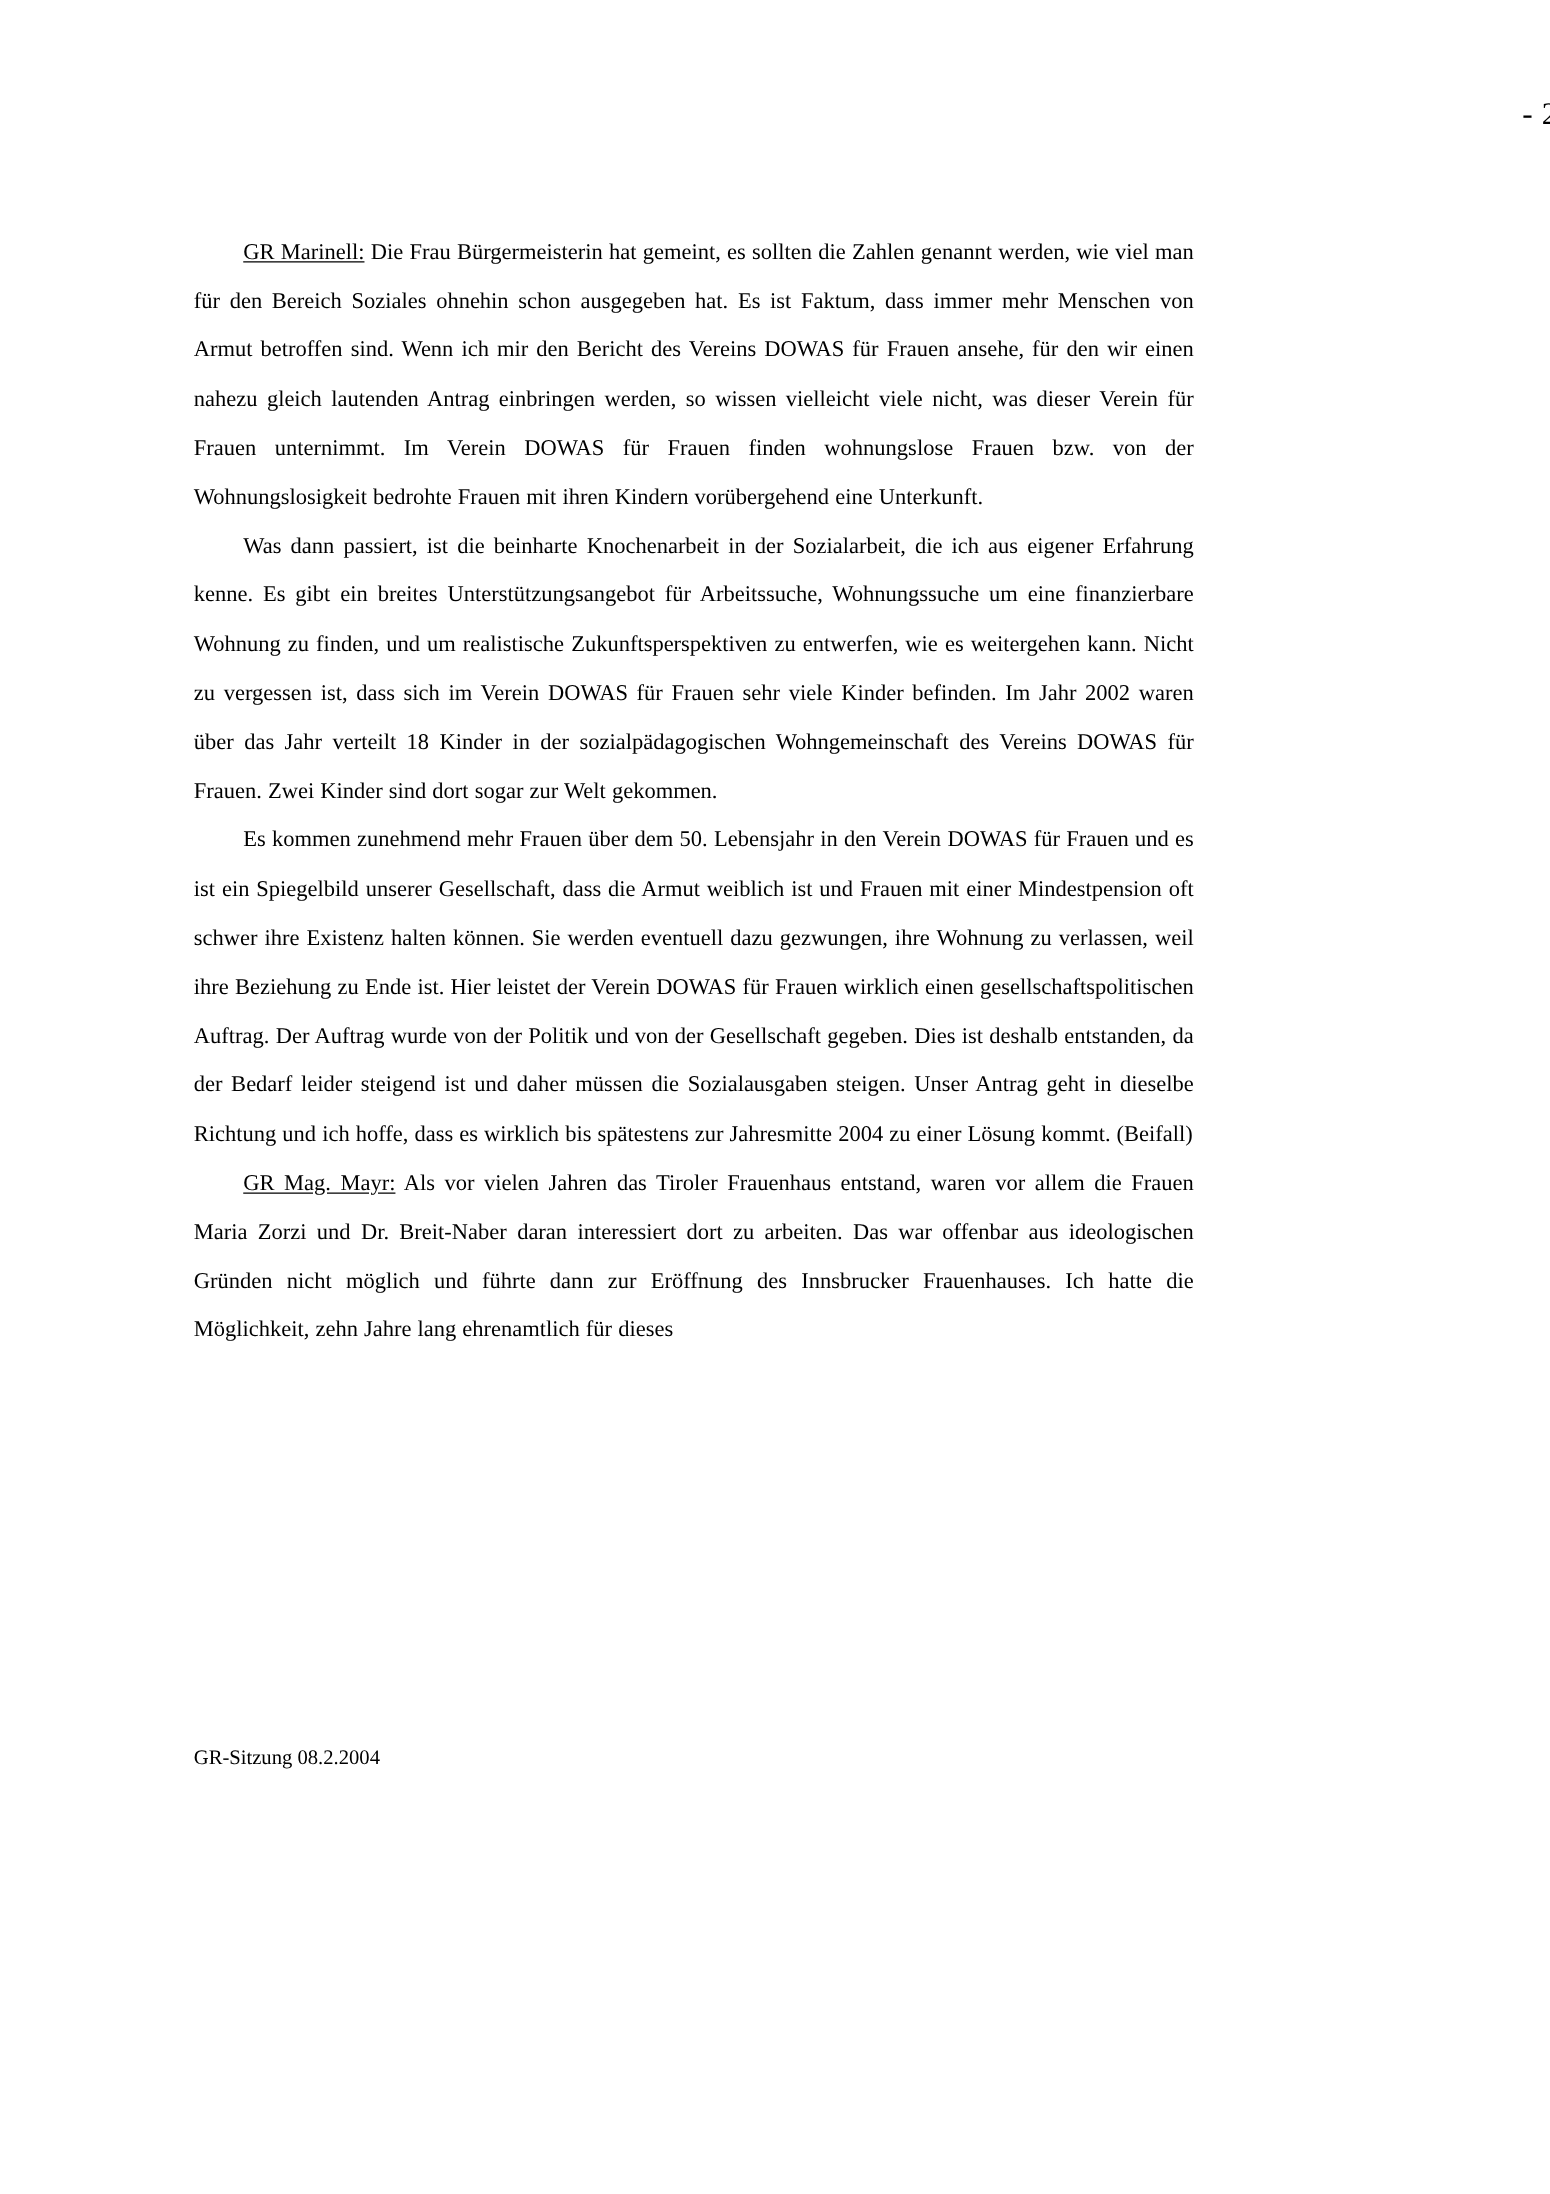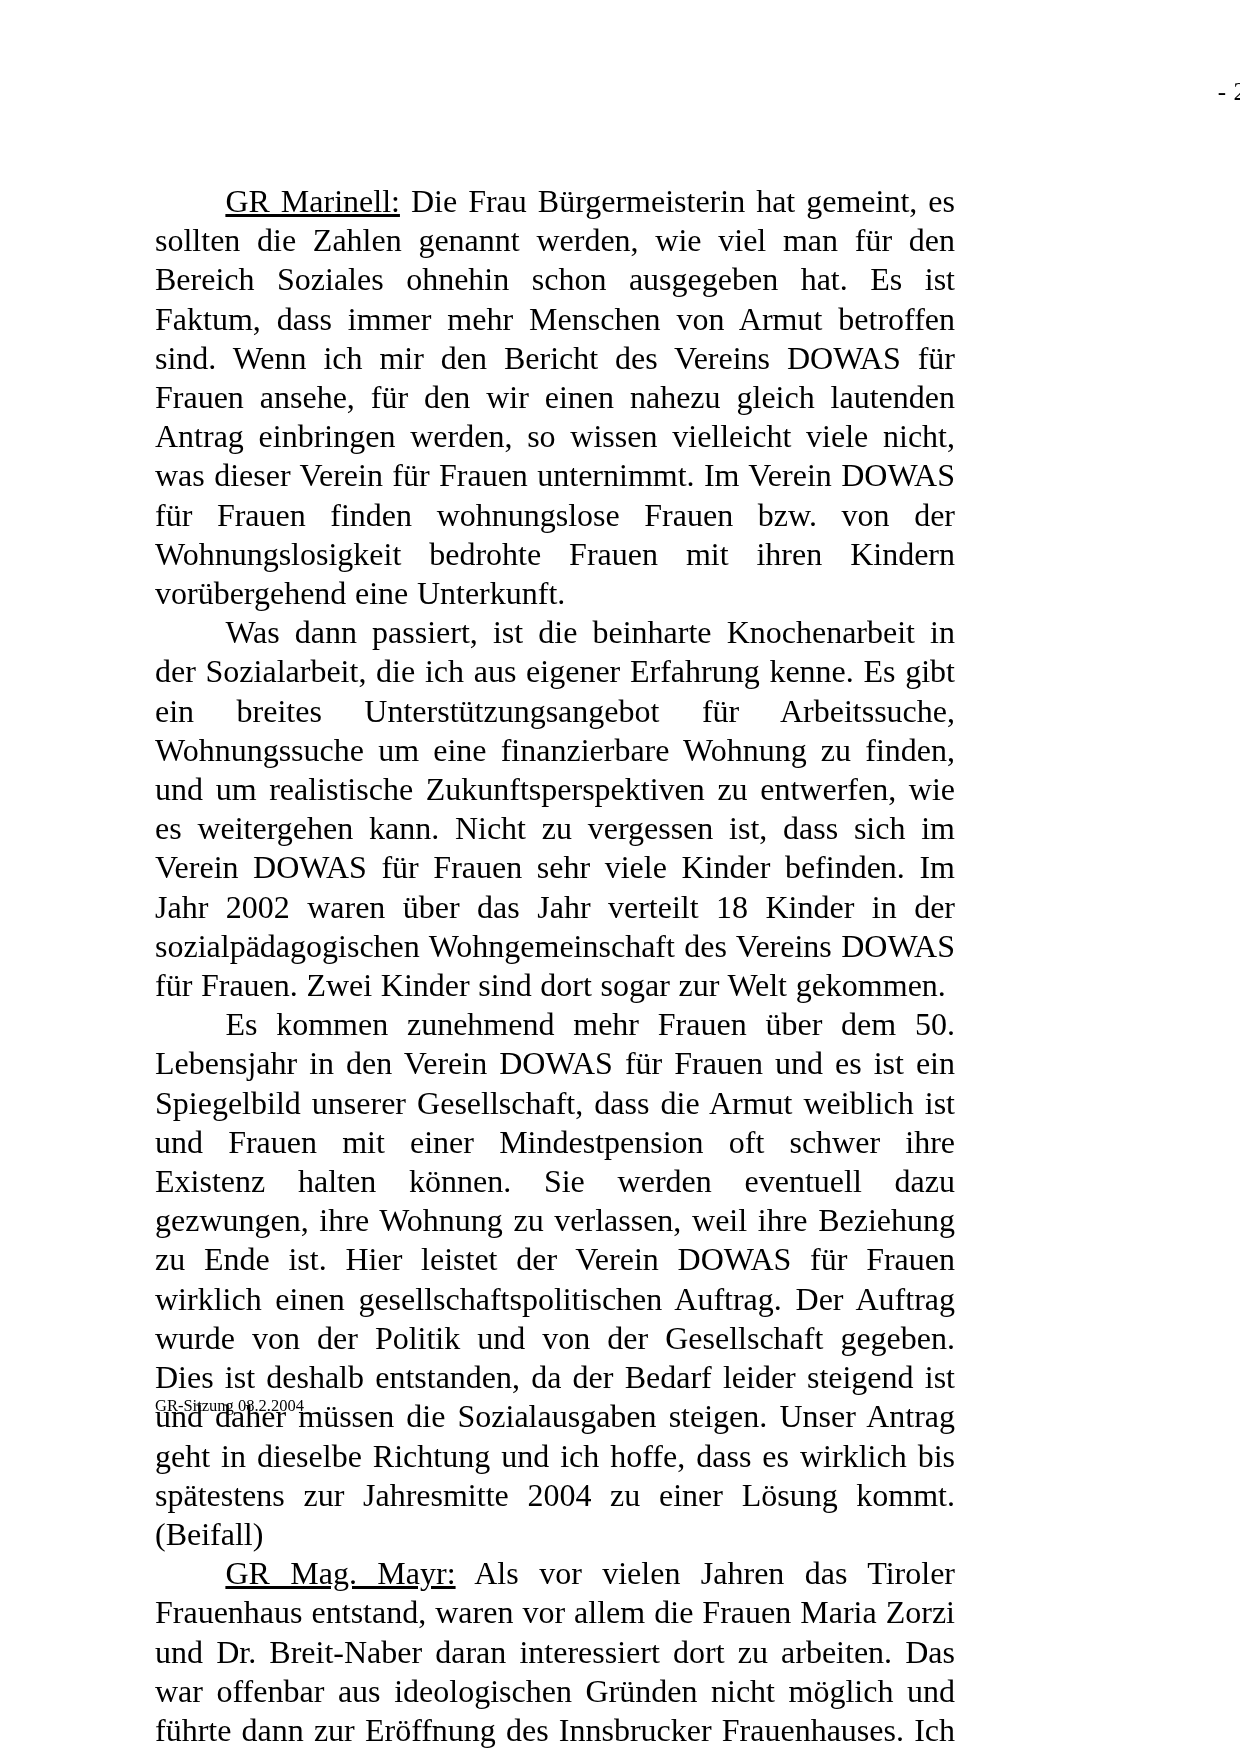--- a/index.html
+++ b/index.html
@@ -34,21 +34,21 @@
     margin-left: 48px;
   }
   .content {
     position: absolute;
     top: 182px;
     left: 155px;
     width: 800px;
   }
   p.para {
     margin: 0;
-    font-size: 32px;
+    font-size: 18px;
     line-height: 39.2px;
     text-align: justify;
     text-justify: inter-word;
     text-indent: 2.2em;
     hyphens: manual;
     word-spacing: 0.02em;
   }
   .speaker {
     text-decoration: underline;
     text-underline-offset: 2px;

